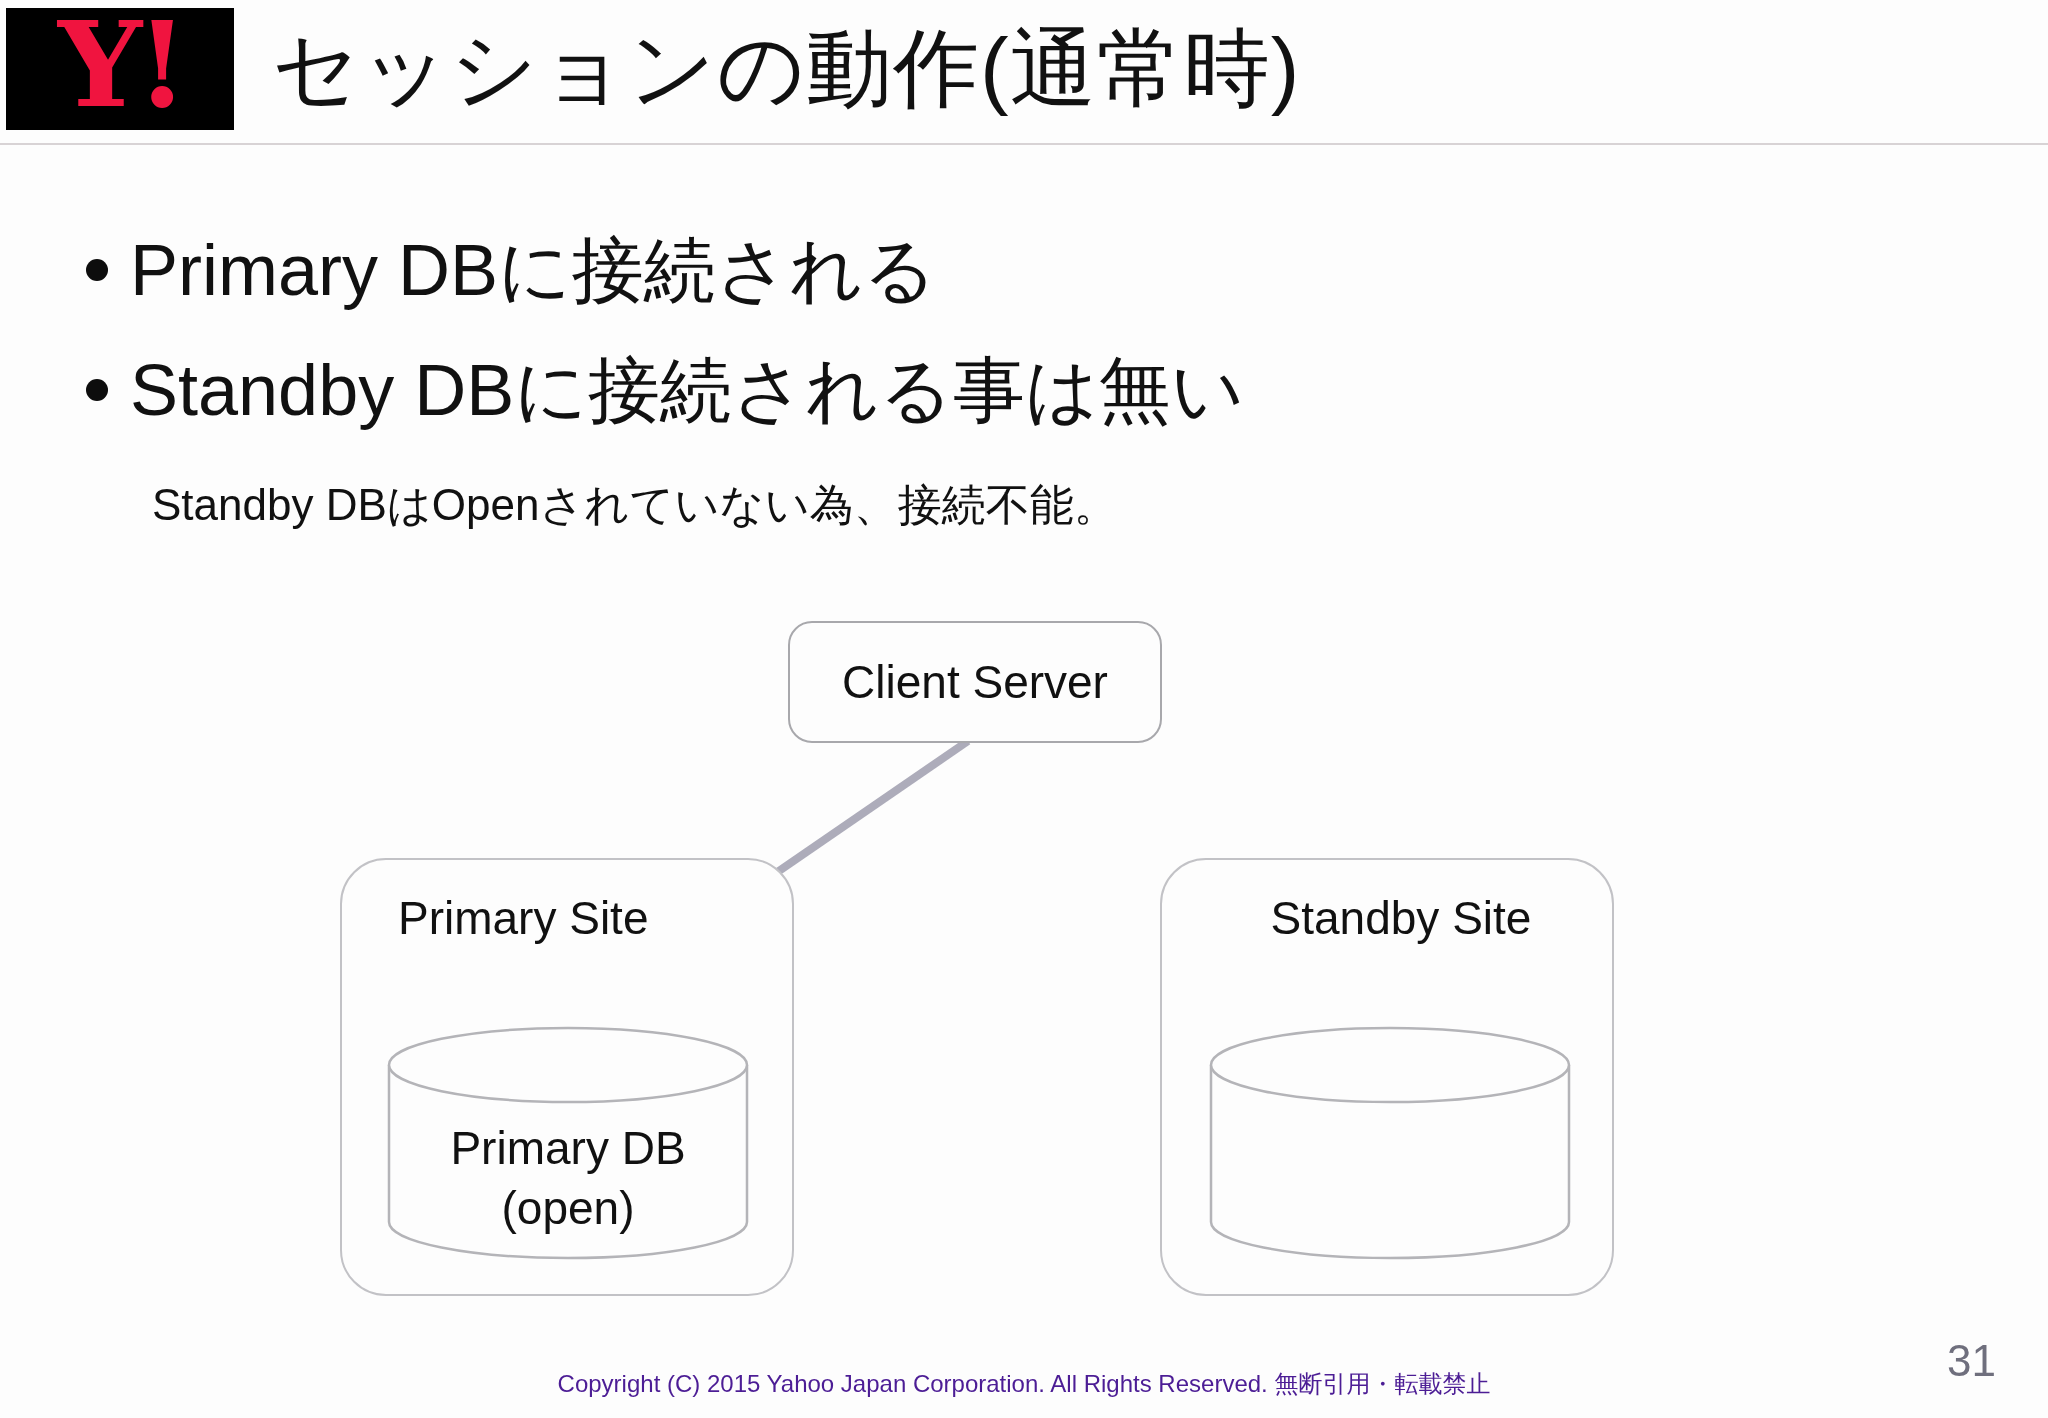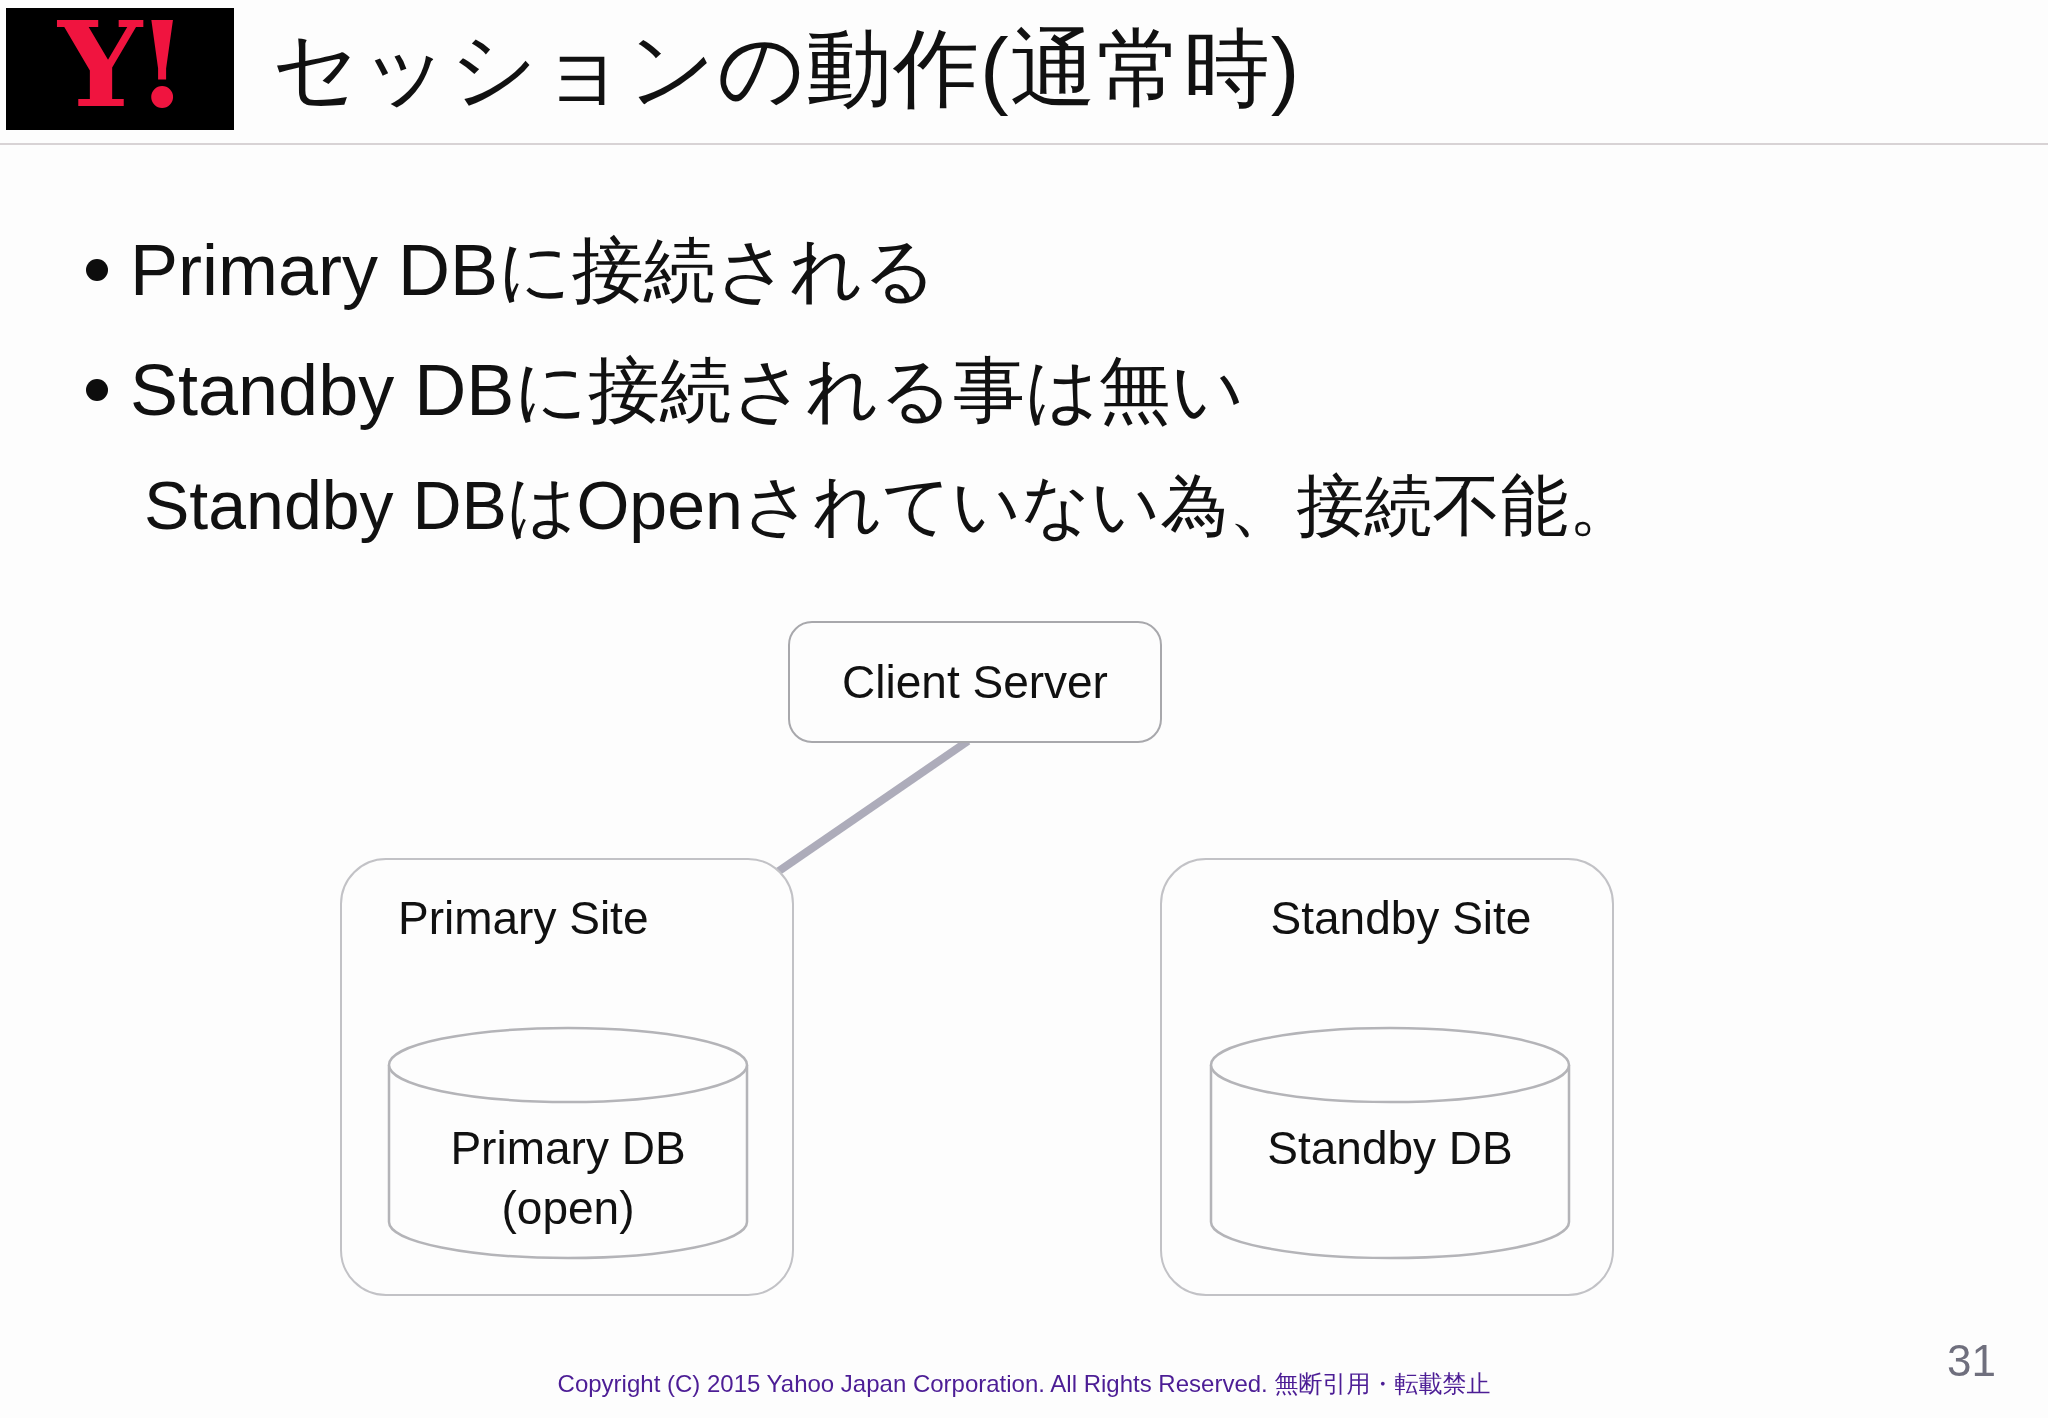--- a/index.html
+++ b/index.html
@@ -45,22 +45,22 @@
     display:flex; align-items:center; gap:22px;
     font-size:72px; line-height:80px; white-space:nowrap;
   }
   .bullet-row.b1 { top:230px; }
   .bullet-row.b2 { top:350px; }
   .bullet-dot {
     width:22px; height:22px; border-radius:50%;
     background:#0d0d0d; flex:0 0 auto;
   }
   .sub-bullet {
-    position:absolute; left:144px; top:462px;
-    font-size:68px; line-height:86px; white-space:nowrap;
+    position:absolute; left:152px; top:462px;
+    font-size:44px; line-height:86px; white-space:nowrap;
   }
 
   
   .node-box {
     position:absolute;
     border:2px solid #a8a8ac; border-radius:24px;
     background:#fdfdfd;
     display:flex; align-items:center; justify-content:center;
     font-size:46px;
   }
@@ -160,19 +160,18 @@
   <div class="cyl-text primary">
     <div>Primary DB</div>
     <div>(open)</div>
   </div>
 
   <svg class="cylinder standby" viewBox="0 0 364 235">
     <path d="M 3 40 L 3 197 A 179 36 0 0 0 361 197 L 361 40" fill="#fdfdfd" stroke="#b4b4b8" stroke-width="2.5"></path>
     <ellipse cx="182" cy="40" rx="179" ry="37" fill="#fdfdfd" stroke="#b4b4b8" stroke-width="2.5"></ellipse>
   </svg>
   <div class="cyl-text standby">
-    <div>Standby DB</div>
   </div>
 
   <div class="copyright">Copyright (C) 2015 Yahoo Japan Corporation. All Rights Reserved. 無断引用・転載禁止</div>
   <div class="page-number">31</div>
 
 </div>
 
 </body></html>

